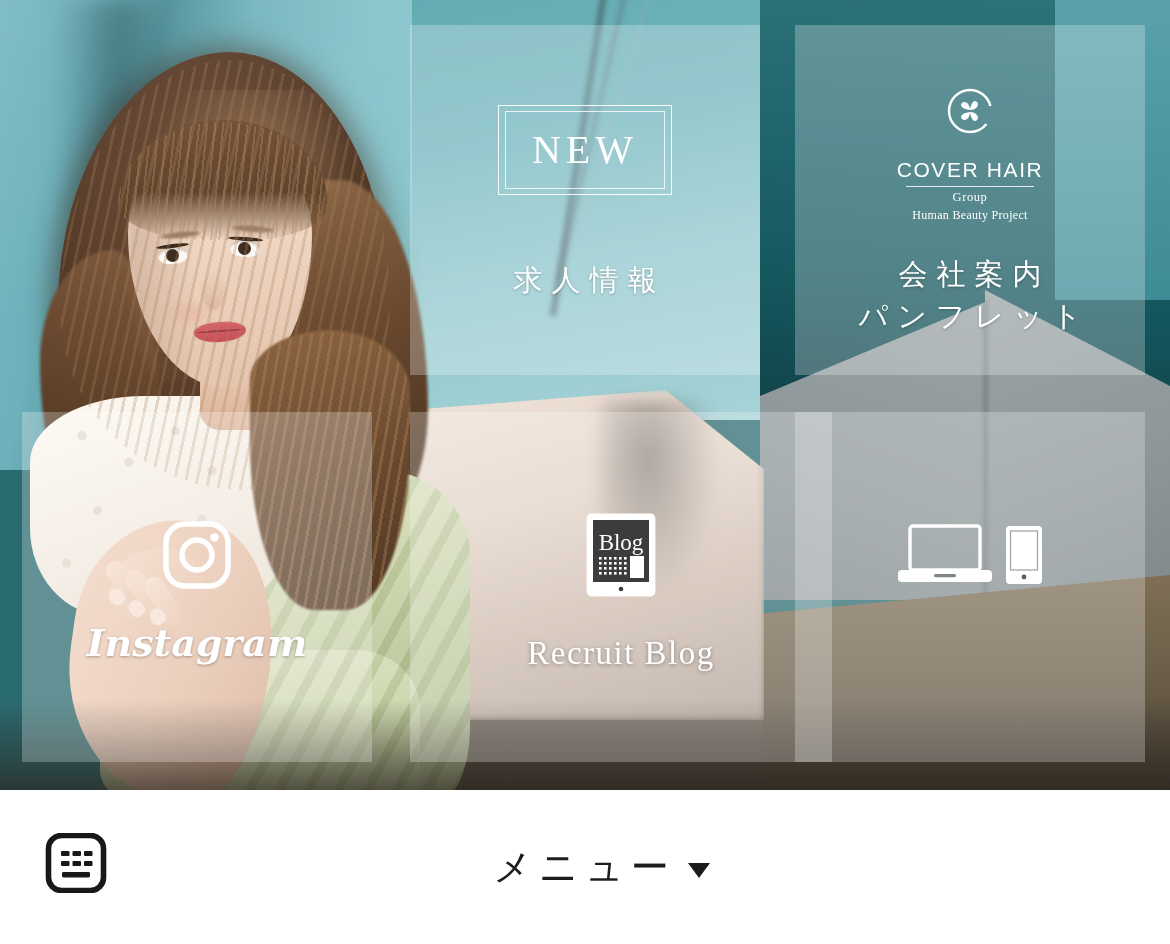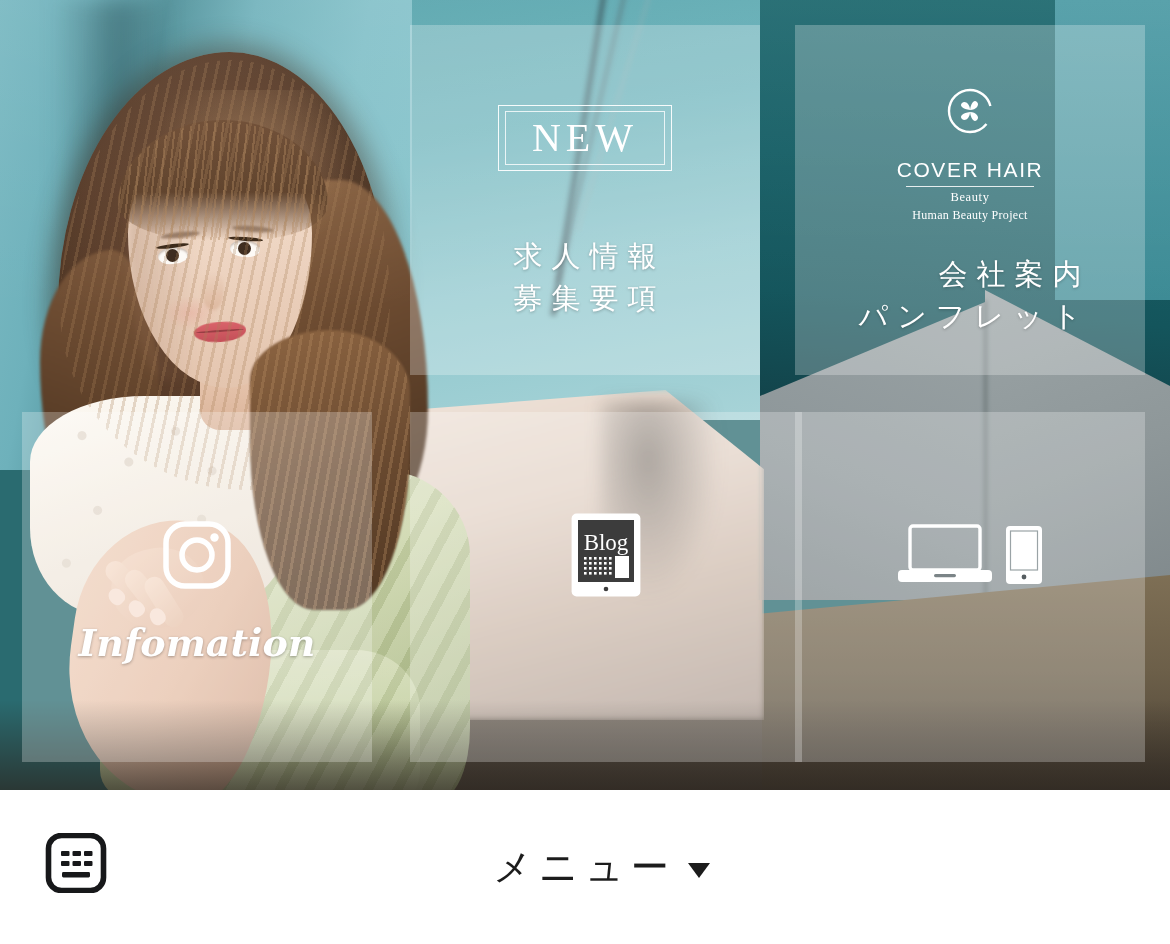--- a/index.html
+++ b/index.html
@@ -167,32 +167,32 @@
   
   .haze { position:absolute; inset:0;
        background:linear-gradient(180deg,rgba(255,255,255,.06),rgba(255,255,255,0) 40%); }
 
   
   .tile { position:absolute; background:rgba(255,255,255,.26);
           display:flex; flex-direction:column; align-items:center; cursor:pointer; }
   .tile-tm { left:410px; top:25px;  width:350px; height:350px; }
   .tile-tr { left:795px; top:25px;  width:350px; height:350px; }
   .tile-bl { left:22px;  top:412px; width:350px; height:350px; }
-  .tile-bm { left:410px; top:412px; width:392px; height:350px; }
+  .tile-bm { left:410px; top:412px; width:422px; height:350px; }
   .tile-br { left:795px; top:412px; width:350px; height:350px; }
 
   
   .new-badge { margin-top:80px; border:1.6px solid rgba(255,255,255,.92);
        padding:5px 6px; }
-  .new-badge-inner { border:1px solid rgba(255,255,255,.8); padding:4px 26px;
+  .new-badge-inner { border:1px solid rgba(255,255,255,.8); padding:16px 26px;
        font-size:40px; letter-spacing:5px; color:#fff; line-height:1.1;
        font-family:"Liberation Serif", serif; }
 
   .jp-line { color:#fff; font-size:29px; letter-spacing:9px; line-height:1.45;
-       font-family:"DejaVu Serif", serif; text-align:right; text-indent:9px;
+       font-family:"DejaVu Serif", serif; text-align:center; text-indent:9px;
        text-shadow:0 1px 3px rgba(0,0,0,.25); }
   .jp-block-tm { margin-top:64px; }
   .jp-block-tr { margin-top:30px; }
 
   
   .logo { margin-top:62px; display:flex; flex-direction:column; align-items:center; color:#fff; }
   .logo-mark { width:48px; height:48px; }
   .logo-word { font-size:21px; letter-spacing:1.6px; margin-top:23px;
        font-family:"Liberation Sans", sans-serif; }
   .logo-rule { width:128px; height:1px; background:rgba(255,255,255,.85); margin:4px 0 3px; }
@@ -301,57 +301,56 @@
     <div class="floor-dark"></div>
     <div class="haze"></div>
   </div>
 
   <div class="tile tile-tm">
     <div class="new-badge">
       <div class="new-badge-inner">NEW</div>
     </div>
     <div class="jp-block-tm">
       <div class="jp-line">求人情報</div>
-      <div class="jp-line">募集要項</div>
     </div>
   </div>
 
   <div class="tile tile-tr">
     <div class="logo">
       <span class="logo-mark">
         <svg viewBox="0 0 48 48" width="48" height="48">
           <circle cx="24" cy="24" r="21" fill="none" stroke="#fff" stroke-width="2.4" stroke-dasharray="112 20" stroke-dashoffset="-14"></circle>
           <g fill="#fff">
             <path d="M24 23 C24 17 19 13 16 16 C13 19 17 22 24 23 Z"></path>
             <path d="M24 23 C30 23 34 18 31 15 C28 12 25 16 24 23 Z"></path>
             <path d="M24 25 C30 25 34 30 31 33 C28 36 25 32 24 25 Z"></path>
             <path d="M24 25 C24 31 19 35 16 32 C13 29 17 26 24 25 Z"></path>
           </g>
         </svg>
       </span>
       <div class="logo-word">COVER HAIR</div>
       <div class="logo-rule"></div>
-      <div class="logo-group">Beauty</div>
+      <div class="logo-group">Group</div>
       <div class="logo-tag">Human Beauty Project</div>
     </div>
     <div class="jp-block-tr">
       <div class="jp-line">会社案内</div>
       <div class="jp-line">パンフレット</div>
     </div>
   </div>
 
   <div class="tile tile-bl">
     <span class="ig-wrap">
       <svg width="70" height="70" viewBox="0 0 70 70">
         <rect x="4" y="4" width="62" height="62" rx="19" ry="19" fill="none" stroke="#fff" stroke-width="5.5"></rect>
         <circle cx="35" cy="35" r="15" fill="none" stroke="#fff" stroke-width="5.5"></circle>
         <circle cx="52.5" cy="17.5" r="4.2" fill="#fff"></circle>
       </svg>
     </span>
-    <div class="ig-label">Infomation</div>
+    <div class="ig-label">Instagram</div>
   </div>
 
   <div class="tile tile-bm">
     <span class="blog-wrap">
       <svg width="72" height="86" viewBox="0 0 72 86">
         <rect x="1.6" y="1.6" width="68.8" height="82.8" rx="5" ry="5" fill="#fff"></rect>
         <rect x="8" y="8" width="56" height="62" fill="#3c3c3c"></rect>
         <text x="36" y="38" text-anchor="middle" fill="#fff" font-family="Liberation Serif, serif" font-size="23">Blog</text>
         <g fill="#fff">
           <rect x="14" y="45" width="2.6" height="2.6"></rect>
@@ -376,20 +375,21 @@
             <rect x="19" y="60" width="2.6" height="2.6"></rect>
           <rect x="24" y="60" width="2.6" height="2.6"></rect>
             <rect x="29" y="60" width="2.6" height="2.6"></rect>
           <rect x="34" y="60" width="2.6" height="2.6"></rect>
             <rect x="39" y="60" width="2.6" height="2.6"></rect>
           <rect x="45" y="44" width="14" height="22"></rect>
         </g>
         <circle cx="36" cy="77" r="2.3" fill="#3c3c3c"></circle>
       </svg>
     </span>
+    <div class="tile-label blog-label">Recruit Blog</div>
   </div>
 
   <div class="tile tile-br">
     <span class="dev-wrap">
       <span>
         <svg width="98" height="62" viewBox="0 0 98 62">
           <rect x="14" y="2" width="70" height="44" rx="3" fill="none" stroke="#fff" stroke-width="3.4"></rect>
           <rect x="2" y="46" width="94" height="12" rx="4" fill="#fff"></rect>
           <rect x="38" y="50" width="22" height="3.2" rx="1.6" fill="#7b8487"></rect>
         </svg>

